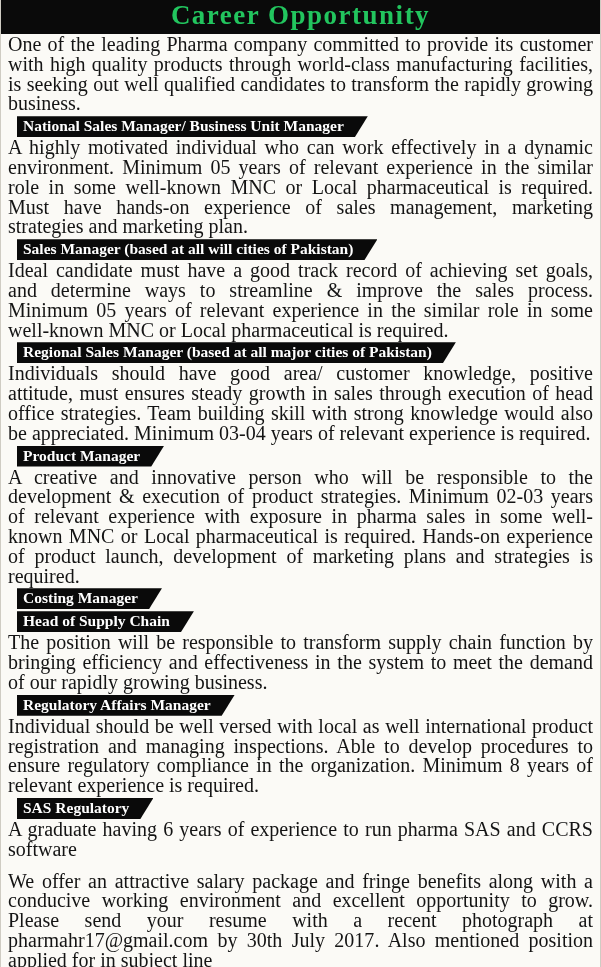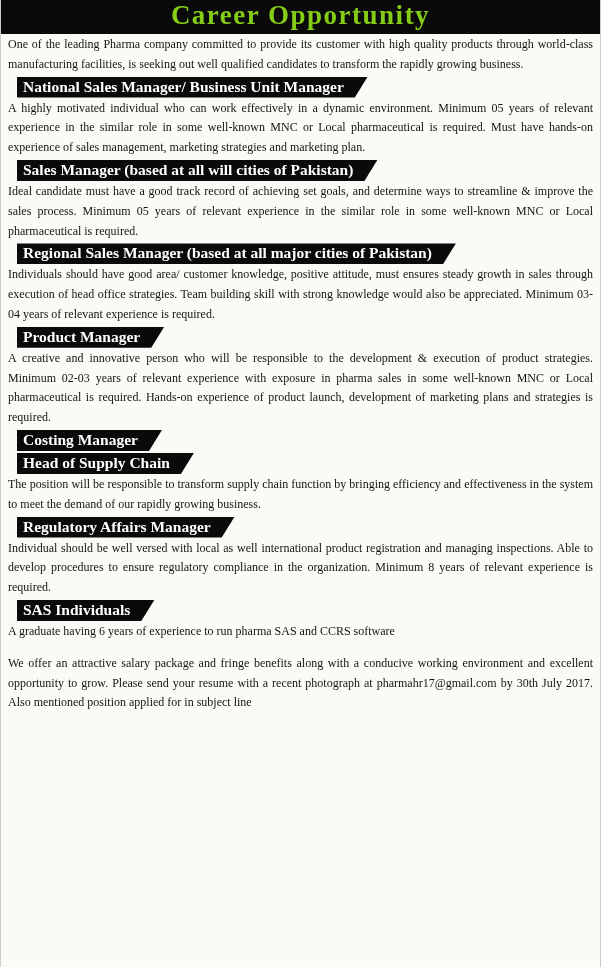--- a/index.html
+++ b/index.html
@@ -14,31 +14,31 @@
     width: 601px;
     height: 967px;
     margin: 0 auto;
     background: #fbfaf6;
     border-left: 1px solid #cfccc3;
     border-right: 1px solid #cfccc3;
     overflow: hidden;
   }
   .title-bar {
     background: #0a0a0a;
-    color: #84cc16;
+    color: #22c55e;
     text-align: center;
     font-weight: bold;
     font-size: 27px;
     letter-spacing: 1.5px;
     padding: 1px 0 4px 0;
     line-height: 29px;
   }
   p.body-text {
     margin: 1px 7px 2px 7px;
-    font-size: 12px;
+    font-size: 20px;
     line-height: 19.8px;
     text-align: justify;
   }
   .section-header-row {
     margin: 2px 0 1px 3px;
     line-height: 0;
     padding-left: 13px;
   }
   .section-header {
     display: inline-block;
@@ -108,20 +108,20 @@
 
   <div class="section">
     <div class="section-header-row">
       <span class="section-header">Regulatory Affairs Manager</span>
     </div>
     <p class="body-text">Individual should be well versed with local as well international product registration and managing inspections. Able to develop procedures to ensure regulatory compliance in the organization. Minimum 8 years of relevant experience is required.</p>
   </div>
 
   <div class="section">
     <div class="section-header-row">
-      <span class="section-header">SAS Individuals</span>
+      <span class="section-header">SAS Regulatory</span>
     </div>
     <p class="body-text">A graduate having 6 years of experience  to run pharma SAS and CCRS software</p>
   </div>
 
   <p class="body-text footer-text"><span>We offer an attractive salary package and fringe benefits along with a conducive working environment and excellent opportunity to grow. Please send your resume with a recent photograph at </span><b>pharmahr17@gmail.com</b><span> by </span><b>30th July 2017</b><span>. Also mentioned position applied for in subject line</span></p>
 
 </div>
 
 </body></html>

